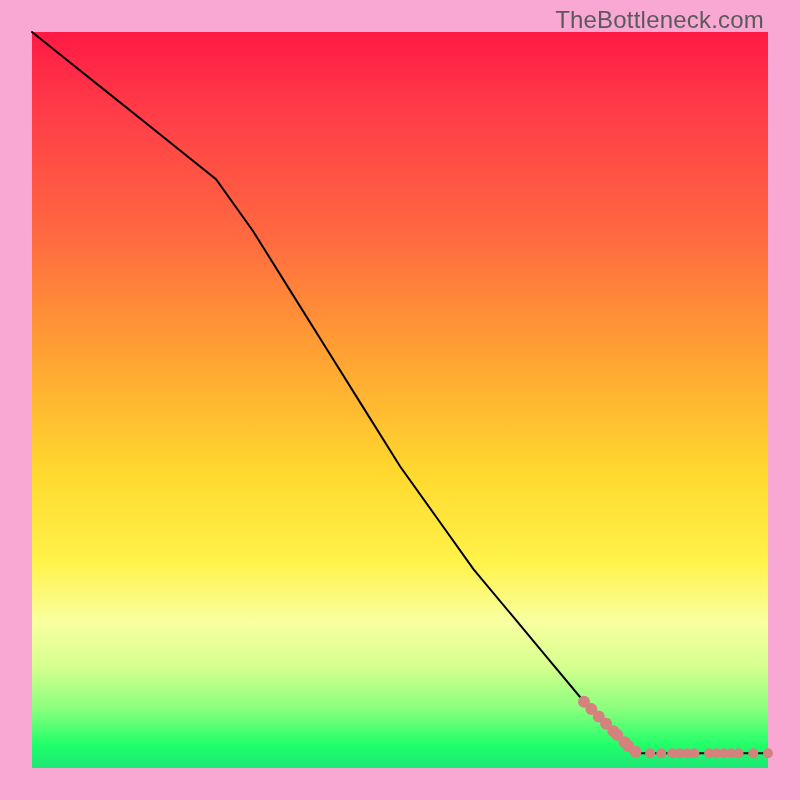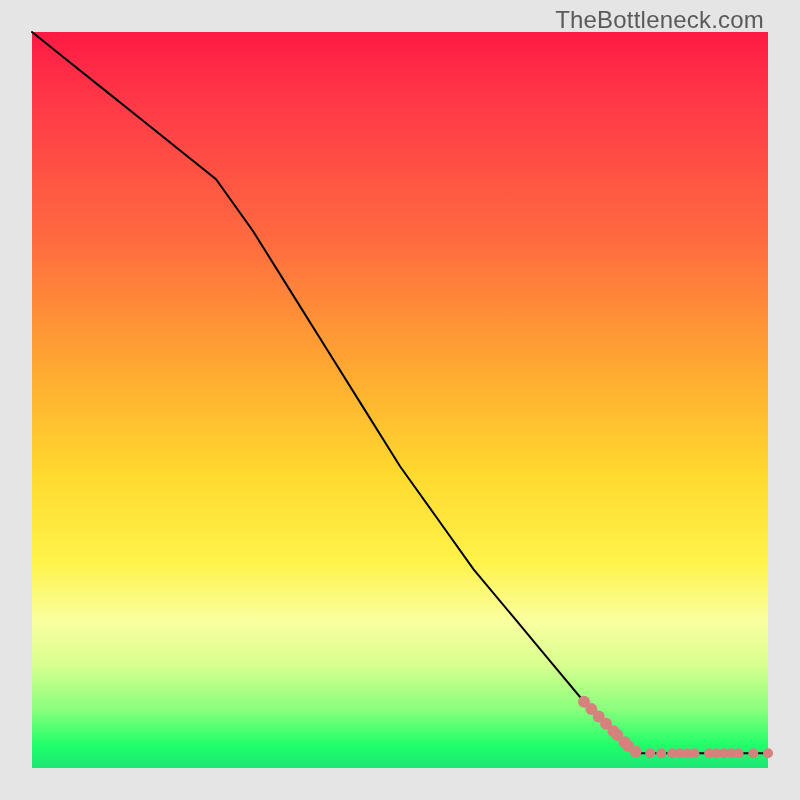--- a/index.html
+++ b/index.html
@@ -8,21 +8,21 @@
     width: 800px;
     height: 800px;
     background: #000000;
     overflow: hidden;
     font-family: Arial, Helvetica, sans-serif;
   }
   .frame {
     position: relative;
     width: 800px;
     height: 800px;
-    background: #e5e5e5;
+    background: #f9a8d4;
   }
   .plot-area {
     position: absolute;
     left: 32px;
     top: 32px;
     width: 736px;
     height: 736px;
     
     background: linear-gradient(
       to bottom,

